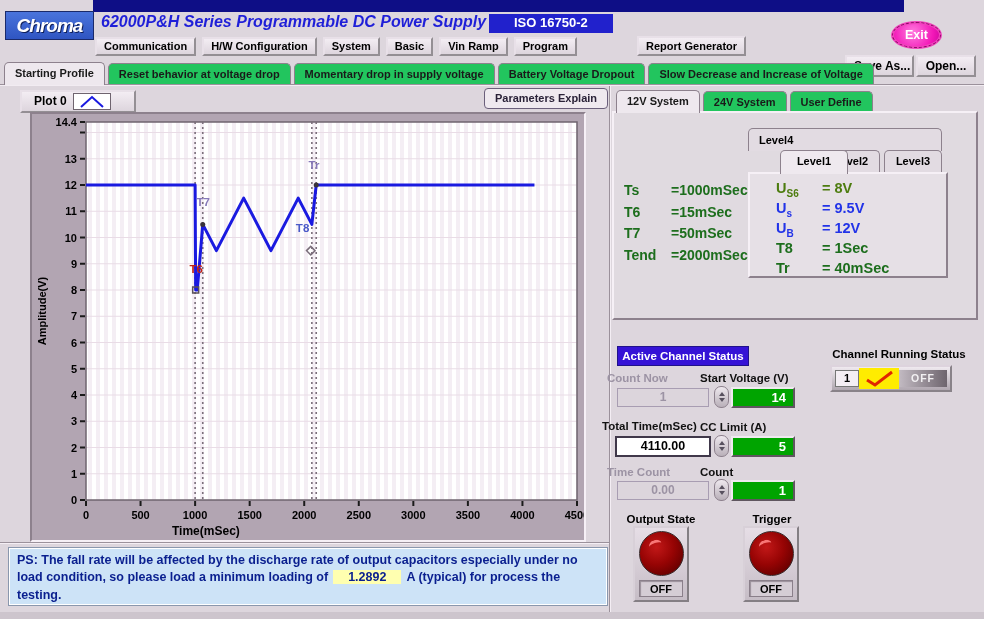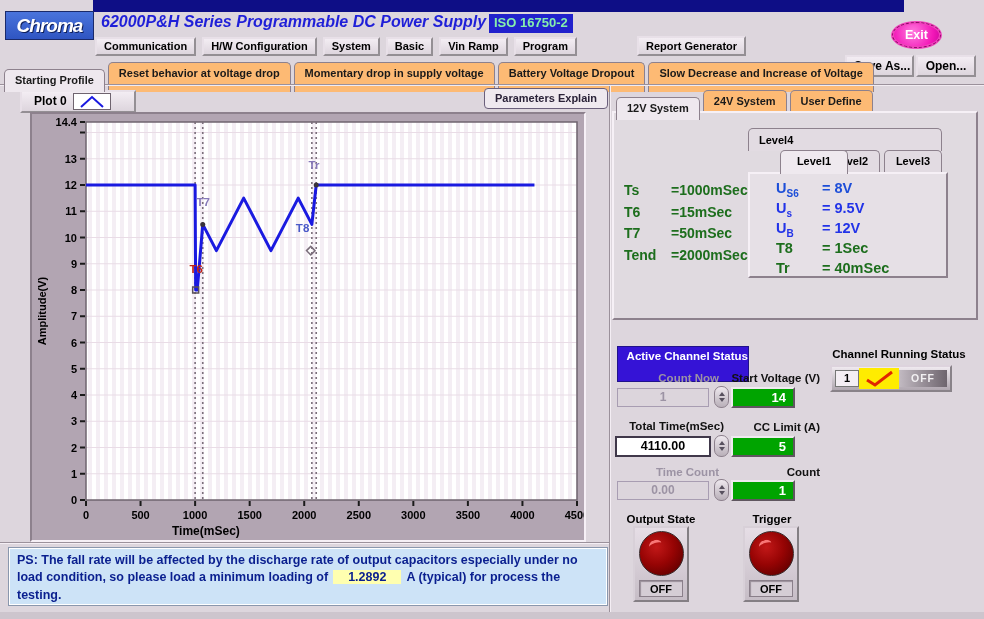--- a/index.html
+++ b/index.html
@@ -5,36 +5,36 @@
   html,body{margin:0;padding:0;background:#b9b1b9;}
   *{box-sizing:border-box;font-family:"Liberation Sans",sans-serif;}
   #win{position:relative;width:984px;height:619px;background:#ddd6dd;overflow:hidden;}
 
   
   .navy-strip{position:absolute;left:93px;top:0;width:811px;height:12px;background:#0e0e86;}
   .logo{position:absolute;left:5px;top:11px;width:89px;height:29px;background:linear-gradient(#4a74dc,#2f55c2);
         border:1px solid #1a2a6a;color:#fff;font-weight:bold;font-style:italic;font-size:19px;
         text-align:center;line-height:27px;letter-spacing:-1px;text-shadow:1px 1px 0 #10205a;}
   .title{position:absolute;left:101px;top:13px;font-size:16px;font-weight:bold;font-style:italic;color:#1f1fd8;white-space:nowrap;}
-  .badge{position:absolute;left:489px;top:14px;background:#2121cc;color:#86efac;font-weight:bold;font-size:13px;
-         padding:2px 5px 3px;line-height:14px;}
+  .badge{position:absolute;left:489px;top:14px;background:#2121cc;color:#ffffff;font-weight:bold;font-size:13px;
+         padding:2px 25px 3px;line-height:14px;}
   .menu-row{position:absolute;left:95px;top:37px;display:flex;gap:6px;}
   .btn3d{height:19px;background:linear-gradient(#f3edf3,#ddd5dd);border:2px outset #e8e0e8;
          font-size:11px;font-weight:bold;color:#000;padding:0 7px;line-height:15px;white-space:nowrap;cursor:default;}
   .report{position:absolute;left:637px;top:36px;height:20px;}
   .saveas{position:absolute;left:845px;top:55px;width:69px;height:22px;font-size:12px;line-height:18px;text-align:center;}
   .openb{position:absolute;left:916px;top:55px;width:60px;height:22px;font-size:12px;line-height:18px;text-align:center;}
   .exit{position:absolute;left:891px;top:21px;width:51px;height:28px;border-radius:50%;
         background:radial-gradient(circle at 42% 38%,#ff7ade,#f318b8 68%,#cf06a0);
         border:3px solid #ef43bc;outline:1px dashed #8d0a66;outline-offset:-2px;
         color:#fff;font-weight:bold;font-size:12.5px;text-align:center;line-height:22px;}
 
   
   .tab-row{position:absolute;left:4px;top:62px;display:flex;gap:3px;align-items:flex-end;}
-  .tab{height:30px;background:#fdba74;border:1px solid #8d818d;border-bottom:none;border-radius:5px 5px 0 0;
+  .tab{height:22px;background:#22c55e;border:1px solid #8d818d;border-bottom:none;border-radius:5px 5px 0 0;
        font-size:11px;font-weight:bold;color:#1a1a1a;padding:0 10px;line-height:21px;white-space:nowrap;}
   .tab.active{height:23px;background:#eee8ee;position:relative;z-index:3;}
   .tabline{position:absolute;left:0;top:84px;width:984px;height:2px;background:#f2ecf2;border-top:1px solid #9b919b;z-index:2;}
 
   
   .plot0{position:absolute;left:20px;top:90px;width:116px;height:23px;display:flex;align-items:center;gap:6px;
          padding:0 4px 0 12px;}
   .plot0 .swatch{width:38px;height:17px;background:#fff;border:1px solid #6f646f;display:flex;align-items:center;justify-content:center;}
   .pexplain{position:absolute;left:484px;top:88px;width:124px;height:21px;background:#efe9ef;border:1px solid #6b5f7b;
             border-radius:4px;font-size:11px;font-weight:bold;color:#2a2238;text-align:center;line-height:19px;}
@@ -61,23 +61,23 @@
   .lvl-tab{position:absolute;top:150px;height:23px;background:#e2dbe2;border:1px solid #8d818d;border-bottom:none;
            border-radius:5px 5px 0 0;font-size:11px;font-weight:bold;text-align:center;line-height:21px;}
   .lvl-tab.active{background:#efe9ef;z-index:3;height:24px;margin-left:32px;}
   .lvl-box{position:absolute;left:748px;top:172px;width:200px;height:106px;background:#e6e0e6;
            border:2px solid;border-color:#f6f0f6 #8d818d #8d818d #f6f0f6;padding:6px 0 0 26px;}
   .lvl-row{height:20px;font-size:14.5px;font-weight:bold;white-space:nowrap;}
   .lvl-sym{display:inline-block;width:46px;}
   .lvl-sym sub{font-size:10px;}
 
   
-  .acs{position:absolute;left:617px;top:346px;width:132px;height:36px;background:#3513d6;border:1px solid #20128a;
-       color:#fff;font-weight:bold;font-size:11.5px;text-align:right;line-height:18px;}
-  .flabel{position:absolute;font-size:11.5px;font-weight:bold;color:#111;text-align:right;}
+  .acs{position:absolute;left:617px;top:346px;width:132px;height:20px;background:#3513d6;border:1px solid #20128a;
+       color:#fff;font-weight:bold;font-size:11.5px;text-align:center;line-height:18px;}
+  .flabel{position:absolute;font-size:11.5px;font-weight:bold;color:#111;text-align:left;}
   .flabel.dis{color:#9c93a4;}
   .inbox{position:absolute;width:92px;height:19px;text-align:center;font-weight:bold;font-size:12px;}
   .inbox.dis{border:1px solid #a89db2;background:#dcd5dc;color:#9c93a4;line-height:17px;}
   .inbox.edit{width:96px;height:21px;border:2px solid #40384a;background:#fff;color:#000;line-height:16px;font-size:12.5px;}
   .ctl{position:absolute;display:flex;align-items:center;gap:2px;}
   .spin{width:15px;height:22px;background:linear-gradient(#eee8ee,#b9b0b9);border:1px solid #8d818d;border-radius:7px;
         display:flex;flex-direction:column;align-items:center;justify-content:center;gap:2px;}
   .spin i{width:0;height:0;border-left:3px solid transparent;border-right:3px solid transparent;}
   .spin .up{border-bottom:4px solid #57505e;}
   .spin .dn{border-top:4px solid #57505e;}
@@ -259,21 +259,21 @@
     <div class="prm-row"><span class="prm-name">T7</span><span>=50mSec</span></div>
     <div class="prm-row"><span class="prm-name">Tend</span><span>=2000mSec</span></div>
   </div>
 
   <div class="lvl4">Level4</div>
   <div class="lvl-tab active" style="left:748px;width:68px;">Level1</div>
   <div class="lvl-tab" style="left:822px;width:58px;">Level2</div>
   <div class="lvl-tab" style="left:884px;width:58px;">Level3</div>
 
   <div class="lvl-box">
-    <div class="lvl-row" style="color: #1d4ed8;"><span class="lvl-sym"><span>U</span><sub>S6</sub></span><span>= 8V</span></div>
+    <div class="lvl-row" style="color: #4d7c0f;"><span class="lvl-sym"><span>U</span><sub>S6</sub></span><span>= 8V</span></div>
     <div class="lvl-row" style="color: rgb(34, 51, 232);"><span class="lvl-sym"><span>U</span><sub>s</sub></span><span>= 9.5V</span></div>
     <div class="lvl-row" style="color: rgb(34, 51, 232);"><span class="lvl-sym"><span>U</span><sub>B</sub></span><span>= 12V</span></div>
     <div class="lvl-row" style="color: rgb(29, 110, 29);"><span class="lvl-sym"><span>T8</span><sub></sub></span><span>= 1Sec</span></div>
     <div class="lvl-row" style="color: rgb(29, 110, 29);"><span class="lvl-sym"><span>Tr</span><sub></sub></span><span>= 40mSec</span></div>
   </div>
 
   <div class="acs">Active Channel Status</div>
 
   <div class="flabel dis" style="left:607px;top:372px;width:112px;">Count Now</div>
   <div class="inbox dis" style="left:617px;top:388px;">1</div>

